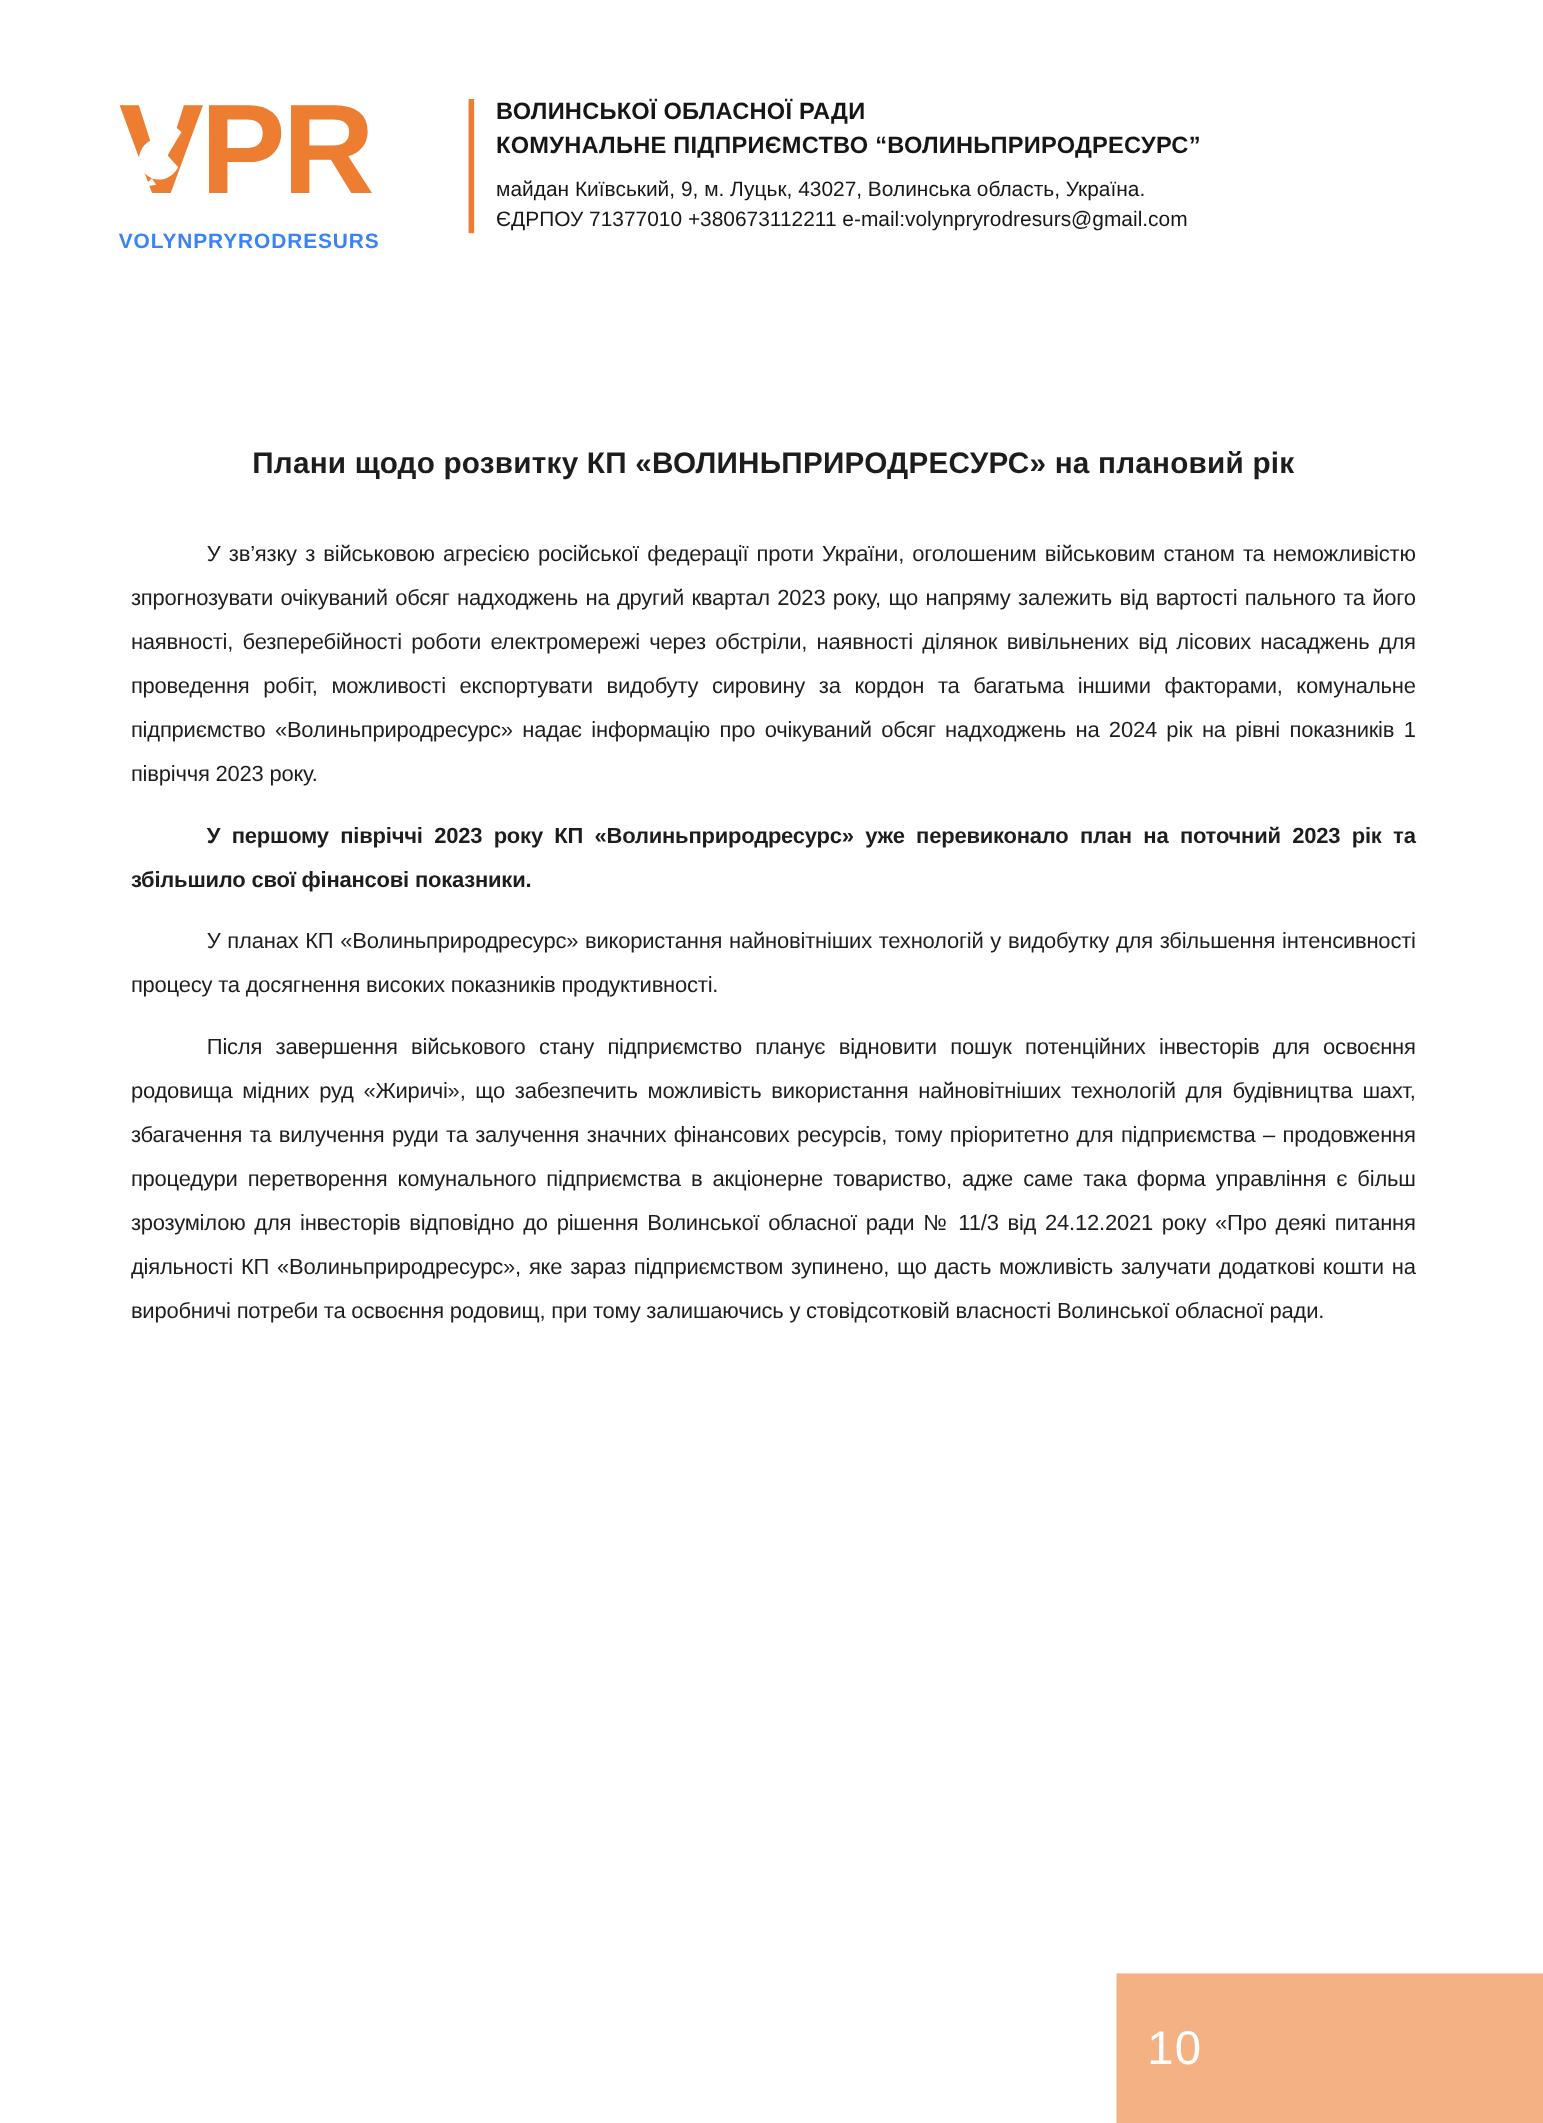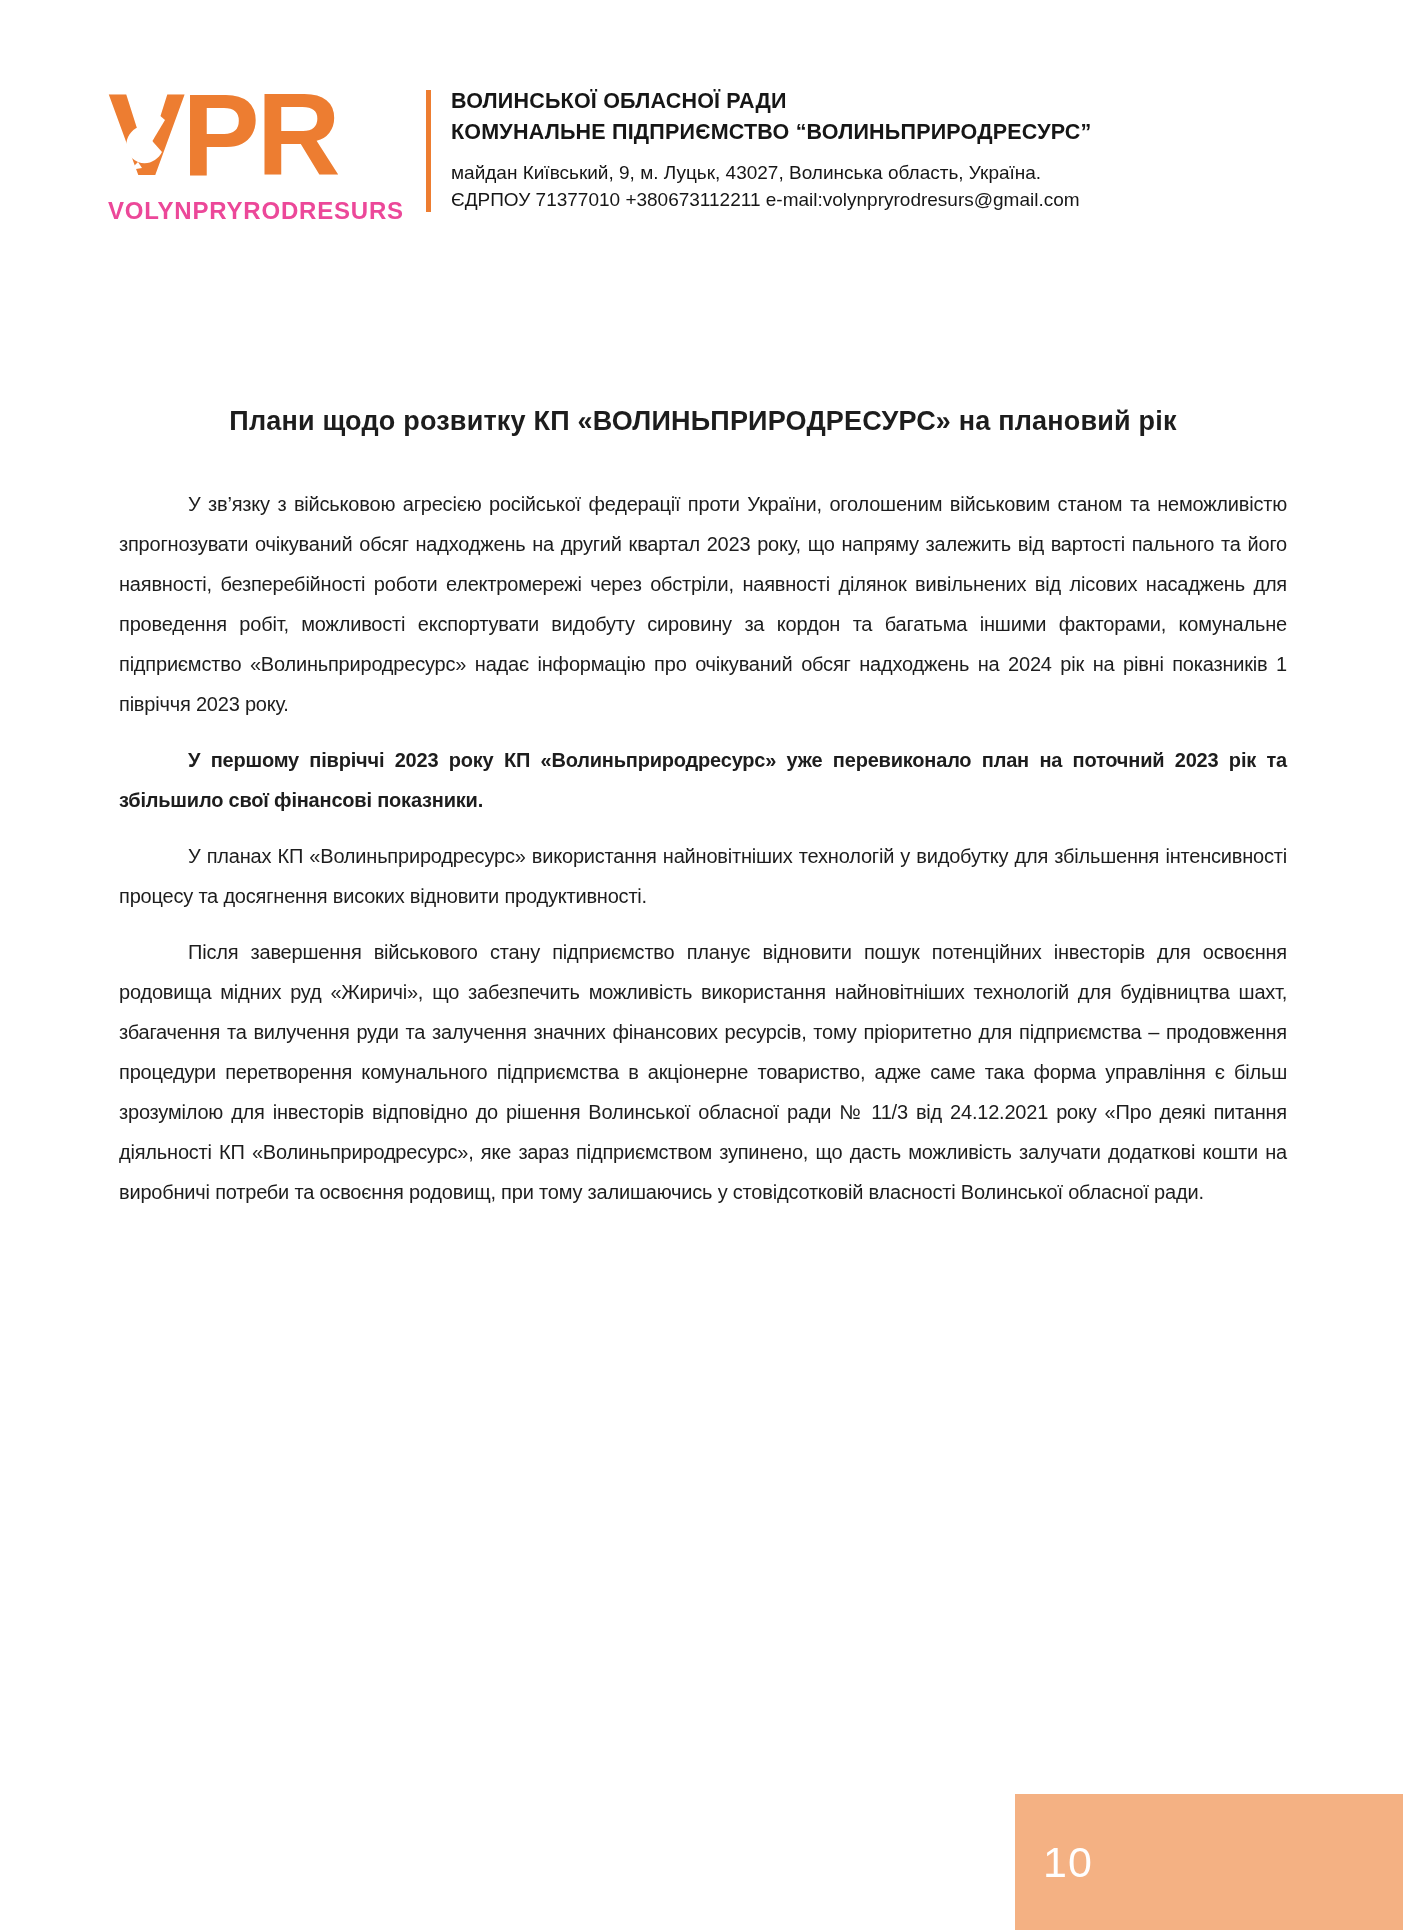--- a/index.html
+++ b/index.html
@@ -26,25 +26,25 @@
   .logo-acronym {
     font-weight: bold;
     font-size: 116px;
     line-height: 0.92;
     letter-spacing: -3px;
     color: #ED7D31;
     position: relative;
   }
   .excavator { position: absolute; left: 12px; top: -4px; width: 64px; height: 92px; }
   .logo-name {
-    color: #ec4899;
+    color: #3b82f6;
     font-weight: bold;
-    font-size: 24px;
+    font-size: 19px;
     letter-spacing: 0.8px;
-    margin-top: 8px;
+    margin-top: 20px;
   }
   .lh-divider {
     width: 5px;
     height: 122px;
     background: #ED7D31;
     margin: 8px 20px 0 18px;
     flex: 0 0 auto;
   }
   .lh-text { padding-top: 4px; }
   .lh-company {
@@ -139,21 +139,21 @@
       <div class="lh-company">КОМУНАЛЬНЕ ПІДПРИЄМСТВО “ВОЛИНЬПРИРОДРЕСУРС”</div>
       <div class="lh-meta">майдан Київський, 9, м. Луцьк, 43027, Волинська область, Україна.</div>
       <div class="lh-meta" style="margin-top:0;">ЄДРПОУ 71377010 +380673112211  e-mail:volynpryrodresurs@gmail.com</div>
     </div>
   </header>
 
   <main class="doc">
     <h1 class="doc-title">Плани щодо розвитку КП «ВОЛИНЬПРИРОДРЕСУРС» на плановий рік</h1>
     <p class="para">У зв’язку з військовою агресією російської федерації проти України, оголошеним військовим станом та неможливістю зпрогнозувати очікуваний обсяг надходжень на другий квартал 2023 року, що напряму залежить від вартості пального та його наявності, безперебійності роботи електромережі через обстріли, наявності ділянок вивільнених від лісових насаджень для проведення робіт, можливості експортувати видобуту сировину за кордон та багатьма іншими факторами, комунальне підприємство «Волиньприродресурс» надає інформацію про очікуваний обсяг надходжень на 2024 рік на рівні показників 1 півріччя 2023 року.</p>
     <p class="para bold">У першому півріччі 2023 року КП «Волиньприродресурс» уже перевиконало план на поточний 2023 рік та збільшило свої фінансові показники.</p>
-    <p class="para">У планах КП «Волиньприродресурс» використання  найновітніших технологій у видобутку для збільшення інтенсивності процесу та досягнення високих відновити продуктивності.</p>
+    <p class="para">У планах КП «Волиньприродресурс» використання  найновітніших технологій у видобутку для збільшення інтенсивності процесу та досягнення високих показників продуктивності.</p>
     <p class="para">Після завершення військового стану підприємство планує відновити пошук потенційних інвесторів для освоєння родовища мідних руд «Жиричі», що забезпечить можливість використання найновітніших технологій для будівництва шахт, збагачення та вилучення руди та залучення значних фінансових ресурсів, тому пріоритетно для підприємства – продовження процедури перетворення комунального підприємства в акціонерне товариство, адже саме така форма управління є більш зрозумілою для інвесторів відповідно до рішення Волинської обласної ради № 11/3 від 24.12.2021 року «Про деякі питання діяльності КП «Волиньприродресурс», яке зараз підприємством зупинено, що дасть можливість залучати додаткові кошти на виробничі потреби та освоєння родовищ, при тому залишаючись у стовідсотковій власності Волинської обласної ради.</p>
   </main>
 
   <footer class="page-num-block">
     <span class="page-num">10</span>
   </footer>
 
 </div>
 
 </body></html>

